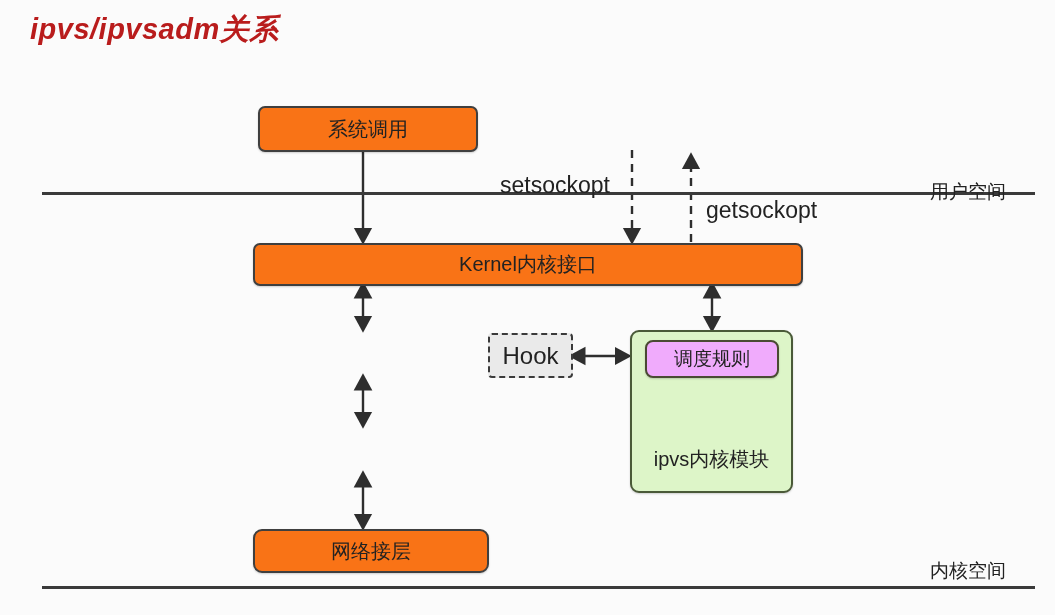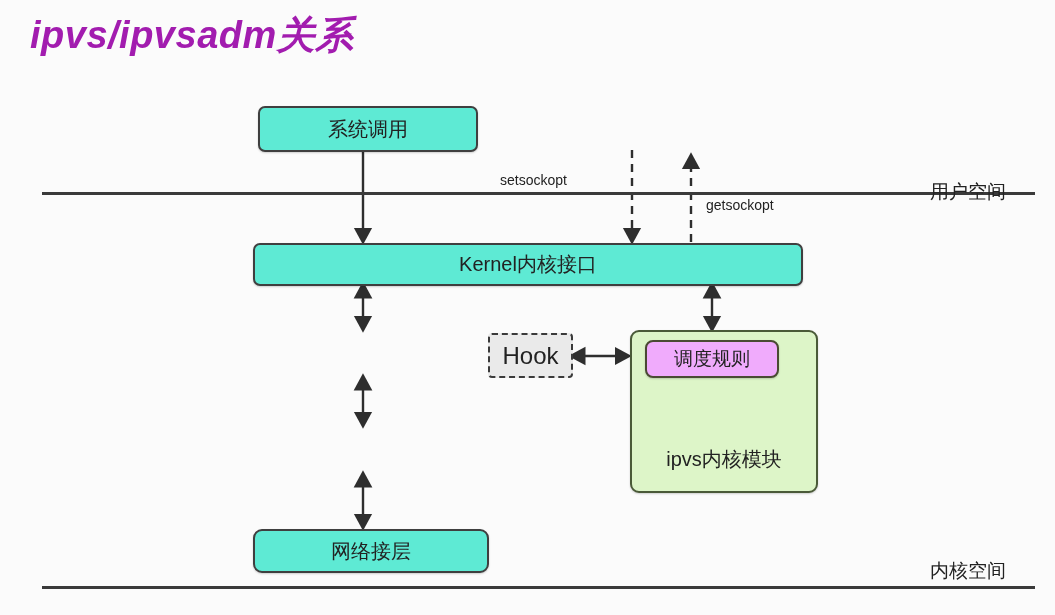--- a/index.html
+++ b/index.html
@@ -14,35 +14,35 @@
     background: #fbfbfb;
     overflow: hidden;
     font-family: "Liberation Sans", "DejaVu Sans", sans-serif;
   }
 
   
   #title {
     position: absolute;
     left: 30px;
     top: 10px;
-    font-size: 38px;
+    font-size: 29px;
     font-weight: bold;
     font-style: italic;
-    color: #a21caf;
+    color: #b91c1c;
     letter-spacing: 0.5px;
     white-space: nowrap;
   }
 
   
   .box {
     position: absolute;
     box-sizing: border-box;
     border: 2px solid #3f3f3f;
     border-radius: 7px;
-    background: #5eead4;
+    background: #f97316;
     display: flex;
     align-items: center;
     justify-content: center;
     color: #222222;
     font-size: 20px;
     white-space: nowrap;
     box-shadow: 0 1px 2px rgba(0,0,0,0.18);
   }
   .box.green {
     background: #ddf5c8;
@@ -80,21 +80,21 @@
   .space-label {
     position: absolute;
     font-size: 19px;
     color: #222222;
     white-space: nowrap;
   }
 
   
   .edge-label {
     position: absolute;
-    font-size: 14px;
+    font-size: 23px;
     color: #222222;
     white-space: nowrap;
   }
 
   
   #wires {
     position: absolute;
     left: 0;
     top: 0;
     width: 1055px;
@@ -173,21 +173,21 @@
 
 
   <div class="box" style="left:253px; top:529px; width:236px; height:44px;border-radius:9px;">
     <span>网络接层</span>
   </div>
 
   <div class="box dashed" style="left:488px; top:333px; width:85px; height:45px;">
     <span>Hook</span>
   </div>
 
-  <div class="box module" style="left:630px; top:330px; width:188px; height:163px;">
+  <div class="box module" style="left:630px; top:330px; width:163px; height:163px;">
     <span>ipvs内核模块</span>
   </div>
 
   <div class="box peach" style="left:645px; top:340px; width:134px; height:38px; font-size:19px;">
     <span>调度规则</span>
   </div>
 
 </div>
 
 </body></html>

